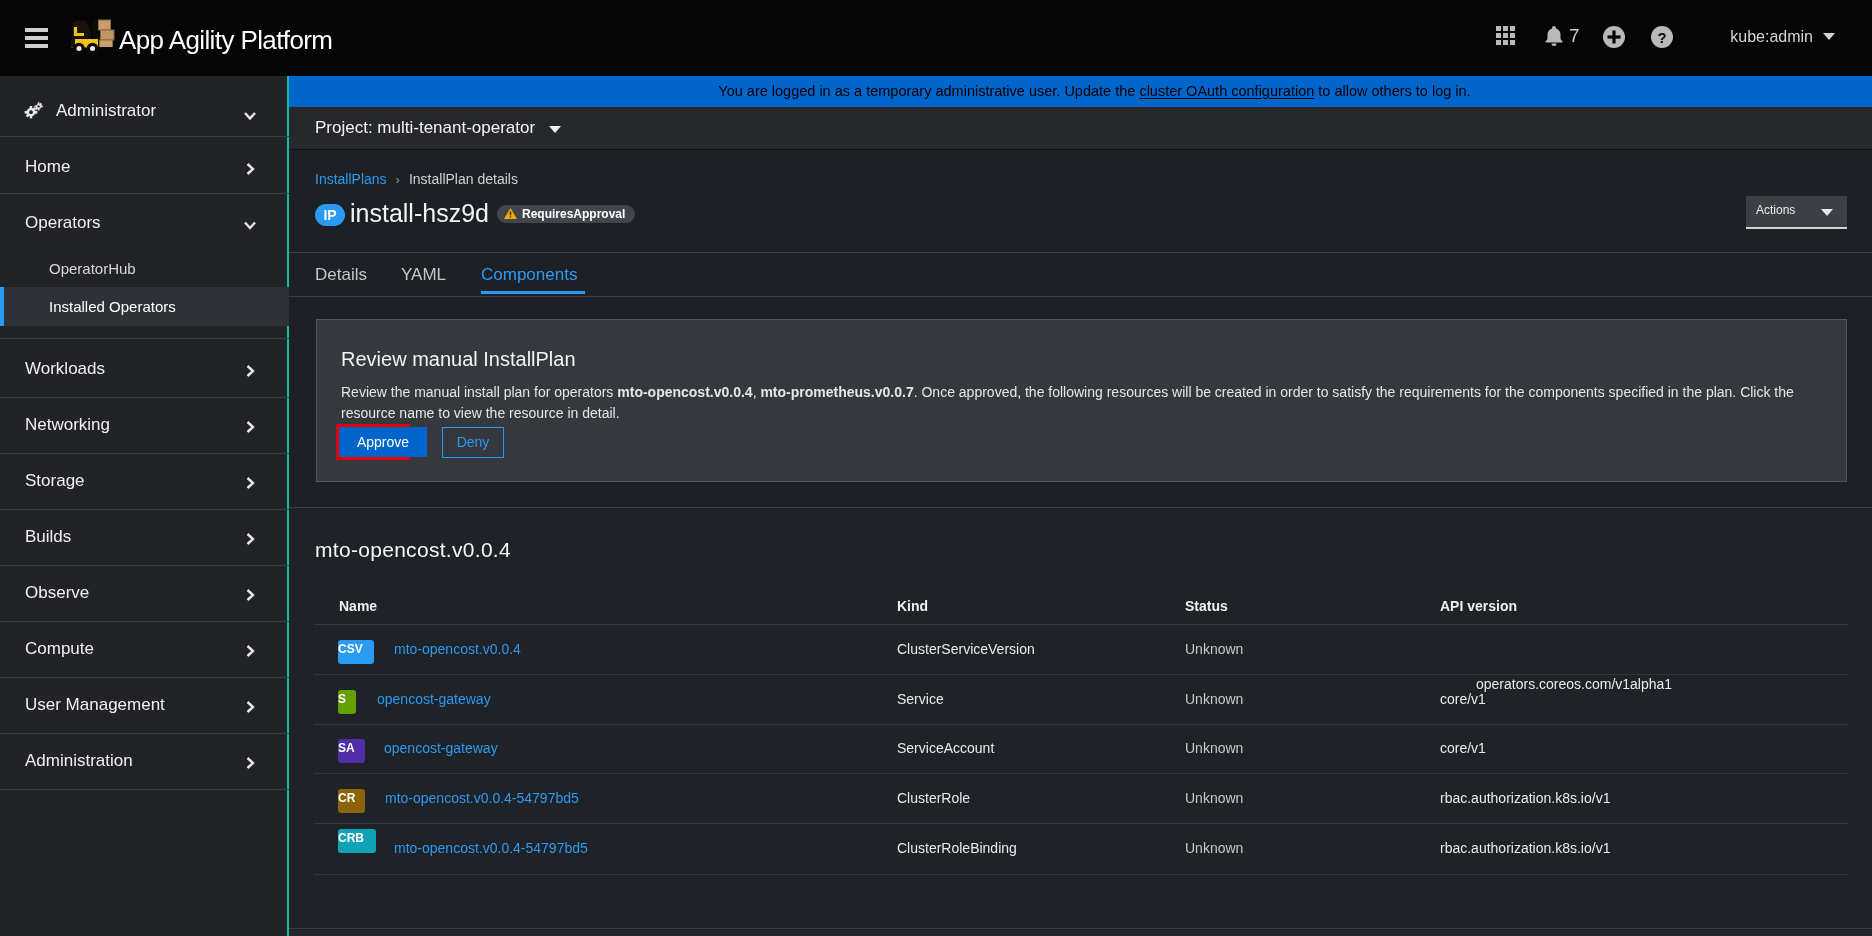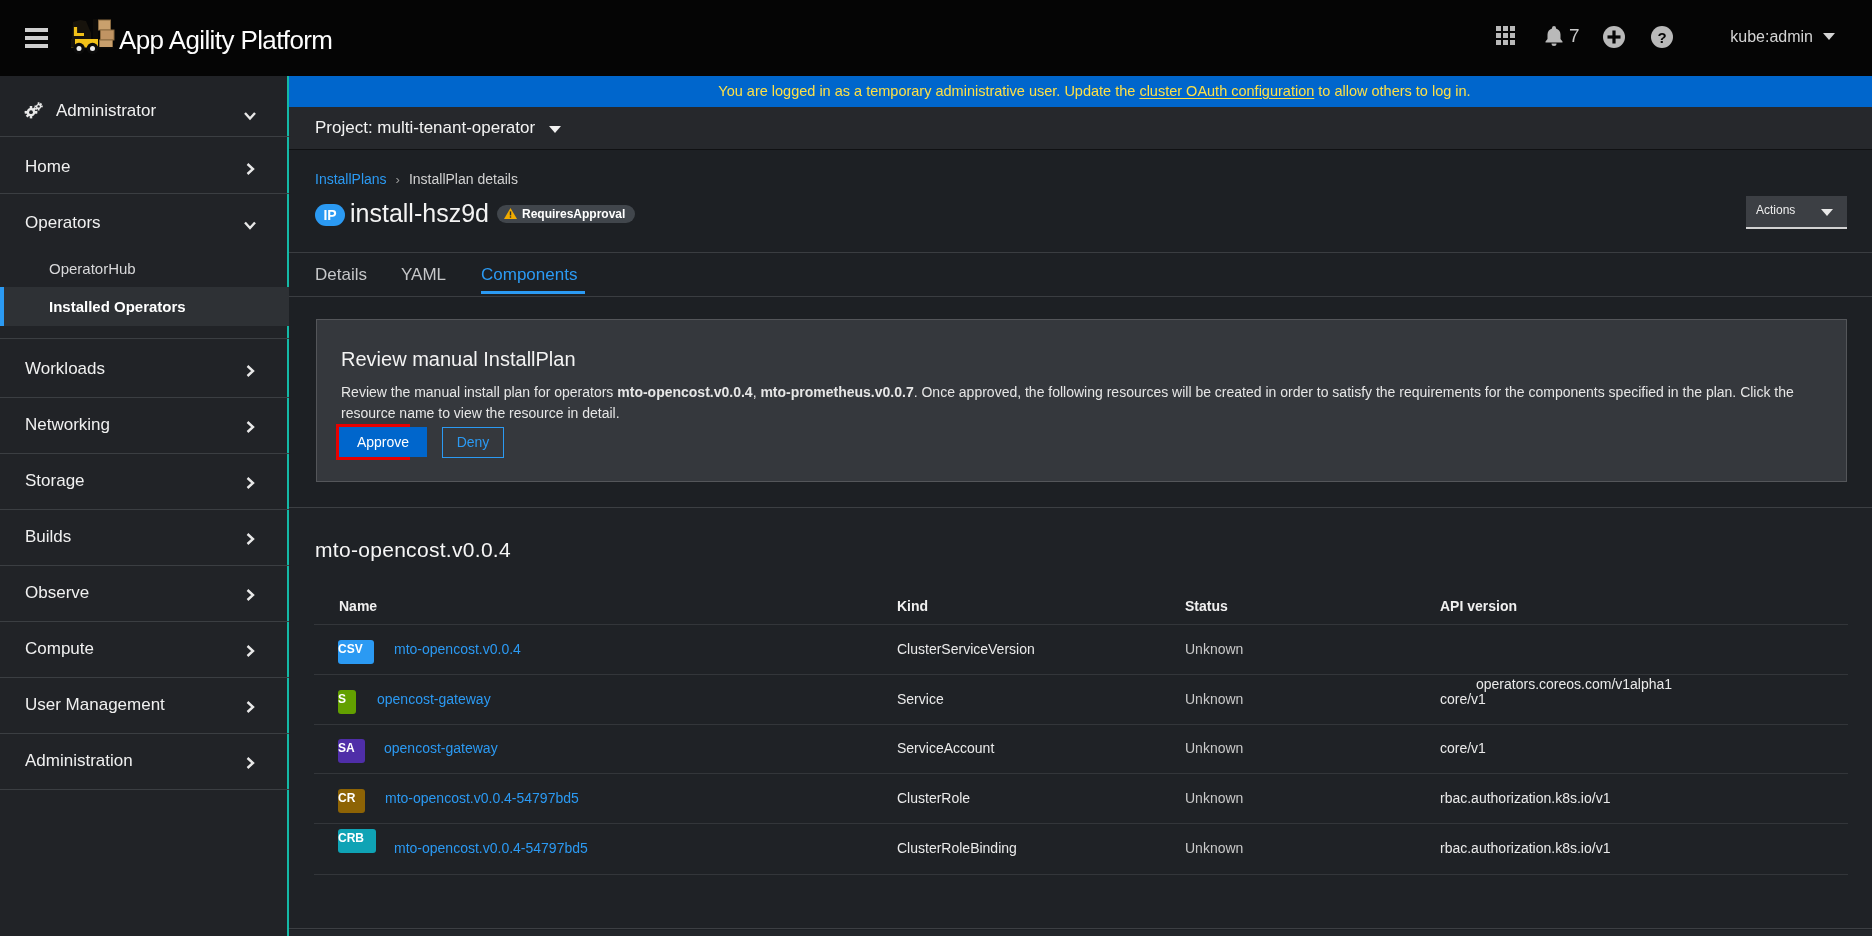--- a/index.html
+++ b/index.html
@@ -16,27 +16,27 @@
 #usermenu .caret { display:inline-block; margin-left:10px; vertical-align:2px; width:0; height:0; border-left:6px solid transparent; border-right:6px solid transparent; border-top:7px solid #d4d4d4; }
 
 
 #sidebar { position:absolute; top:76px; left:0; width:289px; height:860px; background:#212327; border-right:2px solid #14b8a6; }
 .navsep { position:absolute; left:0; width:289px; height:1px; background:#3b3e42; }
 .navitem { position:absolute; left:0; width:289px; color:#f0f0f0; font-size:17px; }
 .navitem .txt { position:absolute; left:25px; top:-10px; }
 .navitem .chev { position:absolute; right:33px; top:-7px; }
 .subitem { position:absolute; left:0; width:289px; color:#d8d8da; font-size:15px; }
 .subitem .txt { position:absolute; left:49px; top:-9px; }
-#selitem { position:absolute; left:0; top:211px; width:289px; height:39px; background:#2e3135; border-left:4px solid #2b9af3;font-weight:bold; }
+#selitem { position:absolute; left:0; top:211px; width:289px; height:39px; background:#2e3135; border-left:4px solid #2b9af3; }
 #selitem .txt { position:absolute; left:45px; top:11px; color:#fff; font-size:15px; }
 .chevsvg { width:12px; height:12px; }
 
 
 #main { position:absolute; top:76px; left:289px; width:1583px; height:860px; }
-#banner { position:absolute; top:0; left:0; width:1583px; height:46px; background:#0066cc; color:#fde047; font-size:14.5px; text-align:center; line-height:30px;padding-left:28px; }
+#banner { position:absolute; top:0; left:0; width:1583px; height:46px; background:#0066cc; color:#000000; font-size:14.5px; text-align:center; line-height:30px;padding-left:28px; }
 #banner u { text-underline-offset:2px; }
 #projectbar { position:absolute; top:31px; left:0; width:1583px; height:43px; background:#26282c; border-bottom:1px solid #101113; }
 #projectbar .lbl { position:absolute; left:26px; top:11px; color:#f3f3f3; font-size:17px; }
 #projectbar .caret { position:absolute; left:260px; top:19px; width:0; height:0; border-left:6px solid transparent; border-right:6px solid transparent; border-top:7px solid #f0f0f0; }
 
 #pagehead { position:absolute; top:75px; left:0; width:1583px; height:102px; background:#1d2024; border-bottom:1px solid #3a3d41; }
 #breadcrumb { position:absolute; left:26px; top:20px; font-size:14px; color:#d2d2d2; }
 #breadcrumb a { color:#2b9af3; text-decoration:none; }
 #breadcrumb .sep { color:#999; margin:0 9px; font-size:13px; }
 #titlerow { position:absolute; left:26px; top:50px; }

